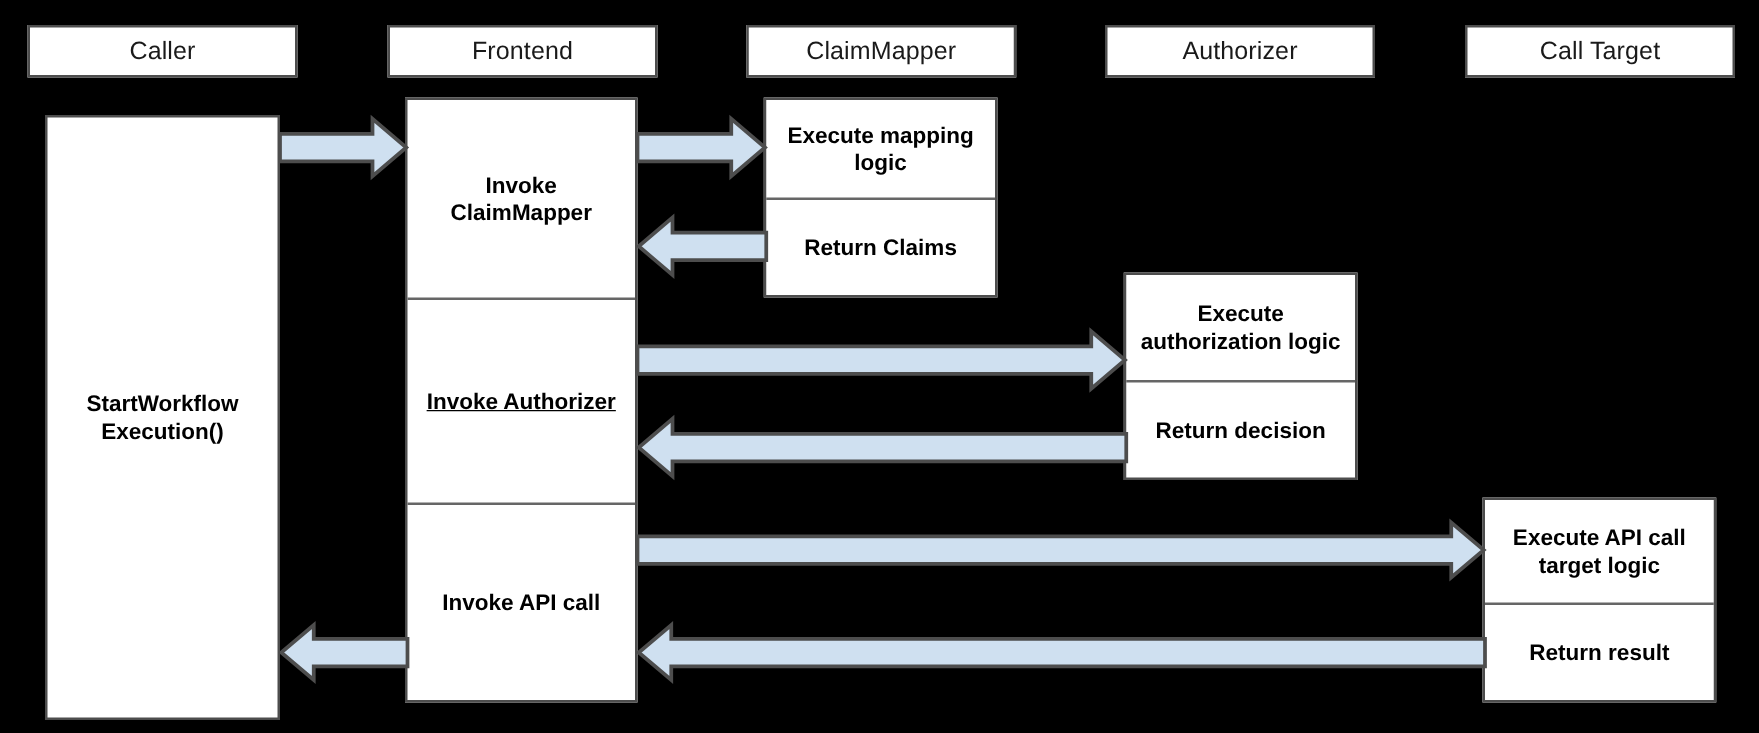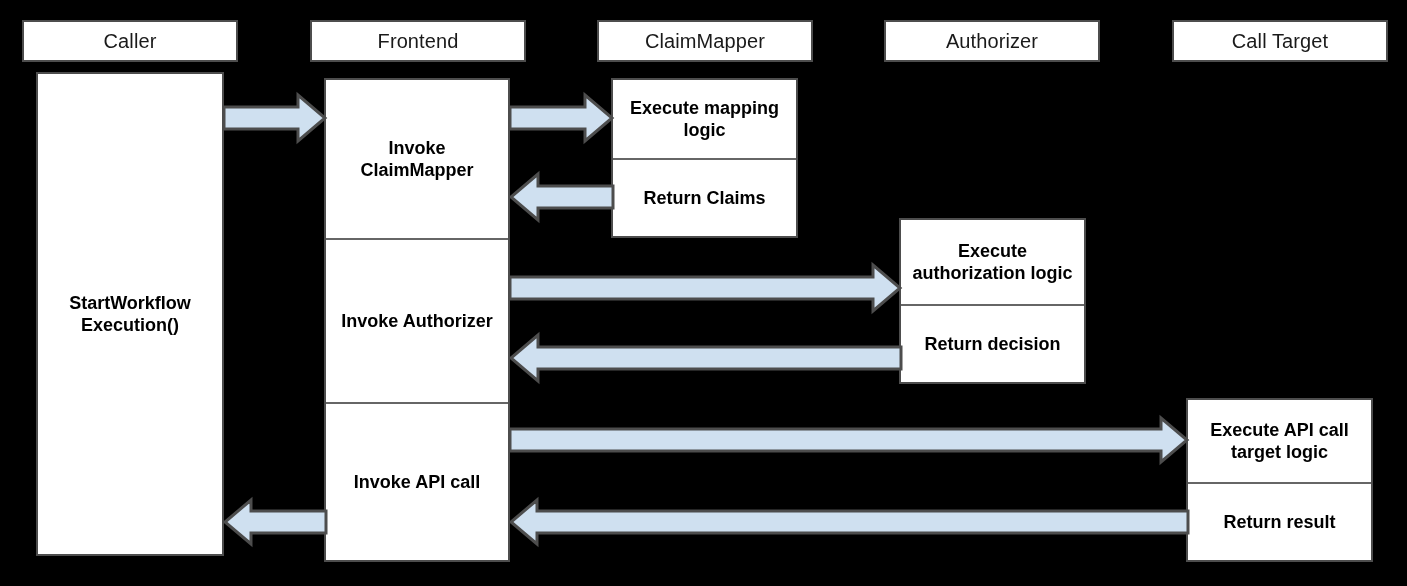--- a/index.html
+++ b/index.html
@@ -83,27 +83,27 @@
   </div>
 
   <div class="lifeline-header" style="left:884px; top:20px; width:216px; height:42px;">
     <span>Authorizer</span>
   </div>
 
   <div class="lifeline-header" style="left:1172px; top:20px; width:216px; height:42px;">
     <span>Call Target</span>
   </div>
 
-  <div class="activation" style="left:36px; top:72px; width:188px; height:484px;">
+  <div class="activation" style="left:36px; top:92px; width:188px; height:484px;">
     <div class="act-section" style="height:100%;">StartWorkflow Execution()</div>
   </div>
 
   <div class="activation" style="left:324px; top:78px; width:186px; height:484px;">
     <div class="act-section" style="height:158px;">Invoke ClaimMapper</div>
-    <div class="act-section" style="height:164px;">Invoke Authorizer</div>
+    <div class="act-section" style="height:164px;text-decoration:underline;">Invoke Authorizer</div>
     <div class="act-section" style="flex:1 1 auto;">Invoke API call</div>
   </div>
 
   <div class="activation" style="left:611px; top:78px; width:187px; height:160px;">
     <div class="act-section" style="height:78px;">Execute mapping logic</div>
     <div class="act-section" style="flex:1 1 auto;">Return Claims</div>
   </div>
 
   <div class="activation" style="left:899px; top:218px; width:187px; height:166px;">
     <div class="act-section" style="height:84px;">Execute authorization logic</div>

